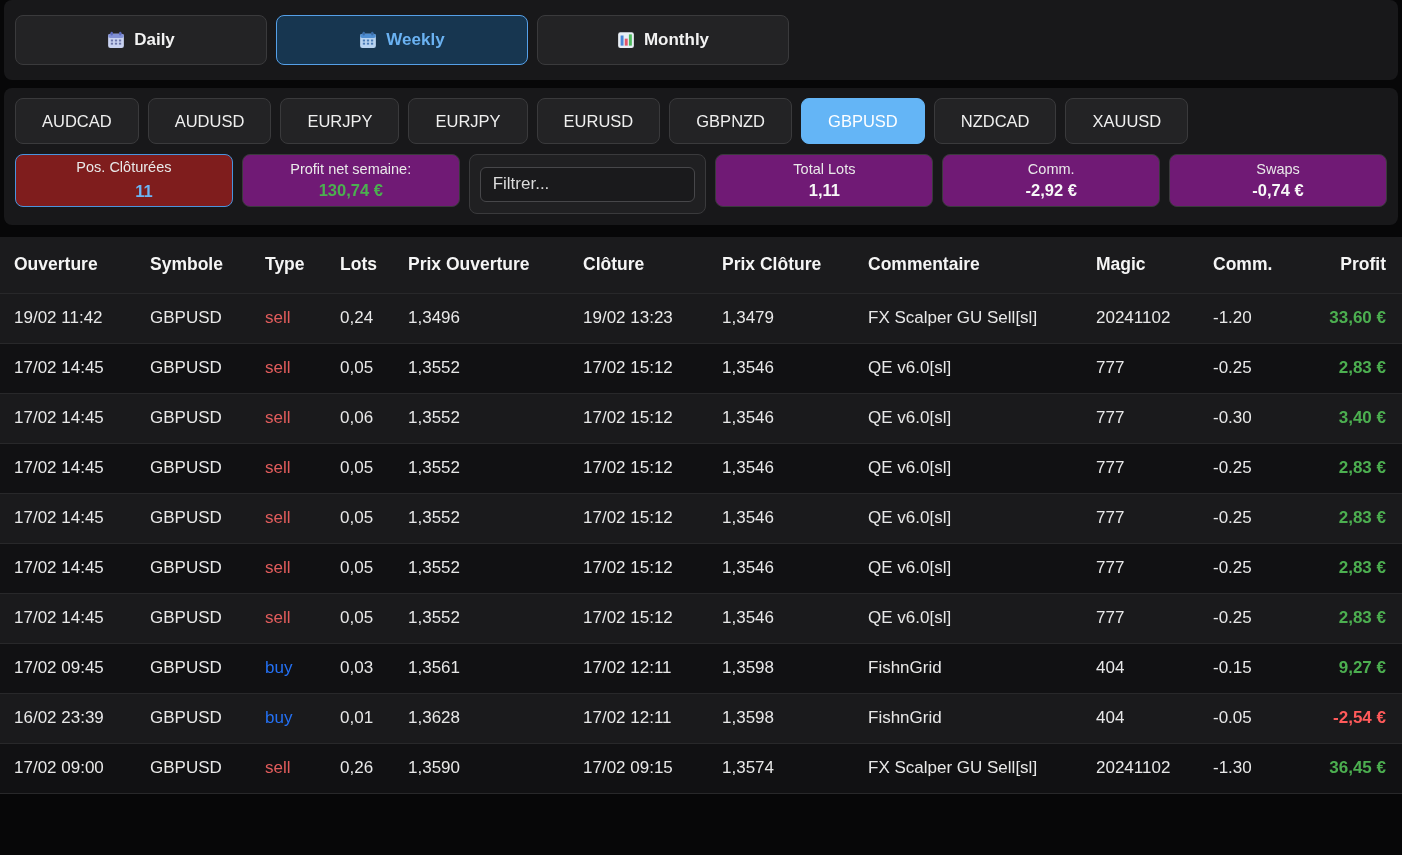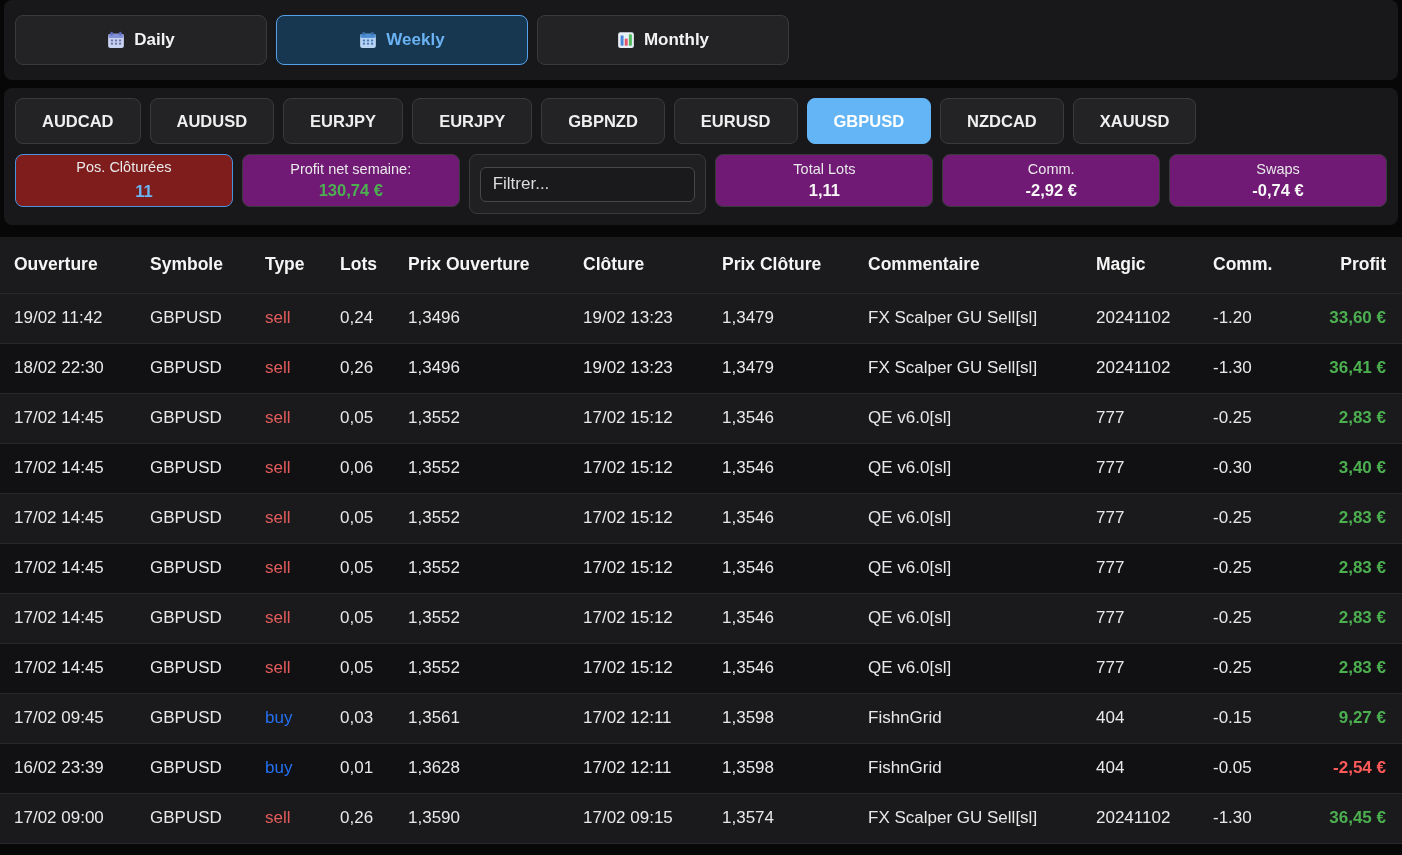--- a/index.html
+++ b/index.html
@@ -17,21 +17,21 @@
     background: #232325; border: 1px solid #3a3a3c; border-radius: 8px;
     color: #f2f2f2; font-weight: bold; font-size: 17px; cursor: pointer;
   }
   .period-btn.active { background: #173650; border-color: #55a0e8; color: #6ab2f2; }
   .second-panel { padding: 10px 11px 11px; }
   .symbols-row { display: flex; gap: 9px; margin-bottom: 10px; }
   .symbol-tab {
     height: 46px; padding: 0 26px;
     display: flex; align-items: center;
     background: #232325; border: 1px solid #3a3a3c; border-radius: 8px;
-    color: #efefef; font-weight: bold; font-size: 16.5px; cursor: pointer;
+    color: #efefef; font-weight: normal; font-size: 16.5px; cursor: pointer;
     white-space: nowrap;
   }
   .symbol-tab.active { background: #64b5f6; border-color: #64b5f6; color: #ffffff; }
   .stats-row { display: flex; gap: 9px; }
   .stat-card {
     flex: 1; height: 53px;
     background: #701a75; border: 1px solid #3a3a3c; border-radius: 8px;
     display: flex; flex-direction: column; align-items: center; justify-content: center;
     gap: 3px; overflow: hidden;
   }
@@ -125,22 +125,22 @@
     <span>Monthly</span>
   </button>
 </div>
 
 <div class="panel second-panel">
   <div class="symbols-row" id="symbols-row">
       <div class="symbol-tab">AUDCAD</div>
       <div class="symbol-tab">AUDUSD</div>
       <div class="symbol-tab">EURJPY</div>
       <div class="symbol-tab">EURJPY</div>
+      <div class="symbol-tab">EURUSD</div>
       <div class="symbol-tab">GBPNZD</div>
-      <div class="symbol-tab">EURUSD</div>
       <div class="symbol-tab active">GBPUSD</div>
       <div class="symbol-tab">NZDCAD</div>
       <div class="symbol-tab">XAUUSD</div>
     </div>
   <div class="stats-row">
     <div class="stat-card highlight">
       <span class="stat-label">Pos. Clôturées</span>
       <span class="stat-value">11</span>
     </div>
     <div class="stat-card">
@@ -202,33 +202,20 @@
     <td>0,24</td>
     <td>1,3496</td>
     <td>19/02 13:23</td>
     <td>1,3479</td>
     <td>FX Scalper GU Sell[sl]</td>
     <td>20241102</td>
     <td>-1.20</td>
     <td class="right profit-green">33,60 €</td>
   </tr>
       <tr>
-    <td>18/02 22:30</td>
-    <td>GBPUSD</td>
-    <td class="type-sell">sell</td>
-    <td>0,26</td>
-    <td>1,3496</td>
-    <td>19/02 13:23</td>
-    <td>1,3479</td>
-    <td>FX Scalper GU Sell[sl]</td>
-    <td>20241102</td>
-    <td>-1.30</td>
-    <td class="right profit-green">36,41 €</td>
-  </tr>
-      <tr>
     <td>17/02 14:45</td>
     <td>GBPUSD</td>
     <td class="type-sell">sell</td>
     <td>0,05</td>
     <td>1,3552</td>
     <td>17/02 15:12</td>
     <td>1,3546</td>
     <td>QE v6.0[sl]</td>
     <td>777</td>
     <td>-0.25</td>

